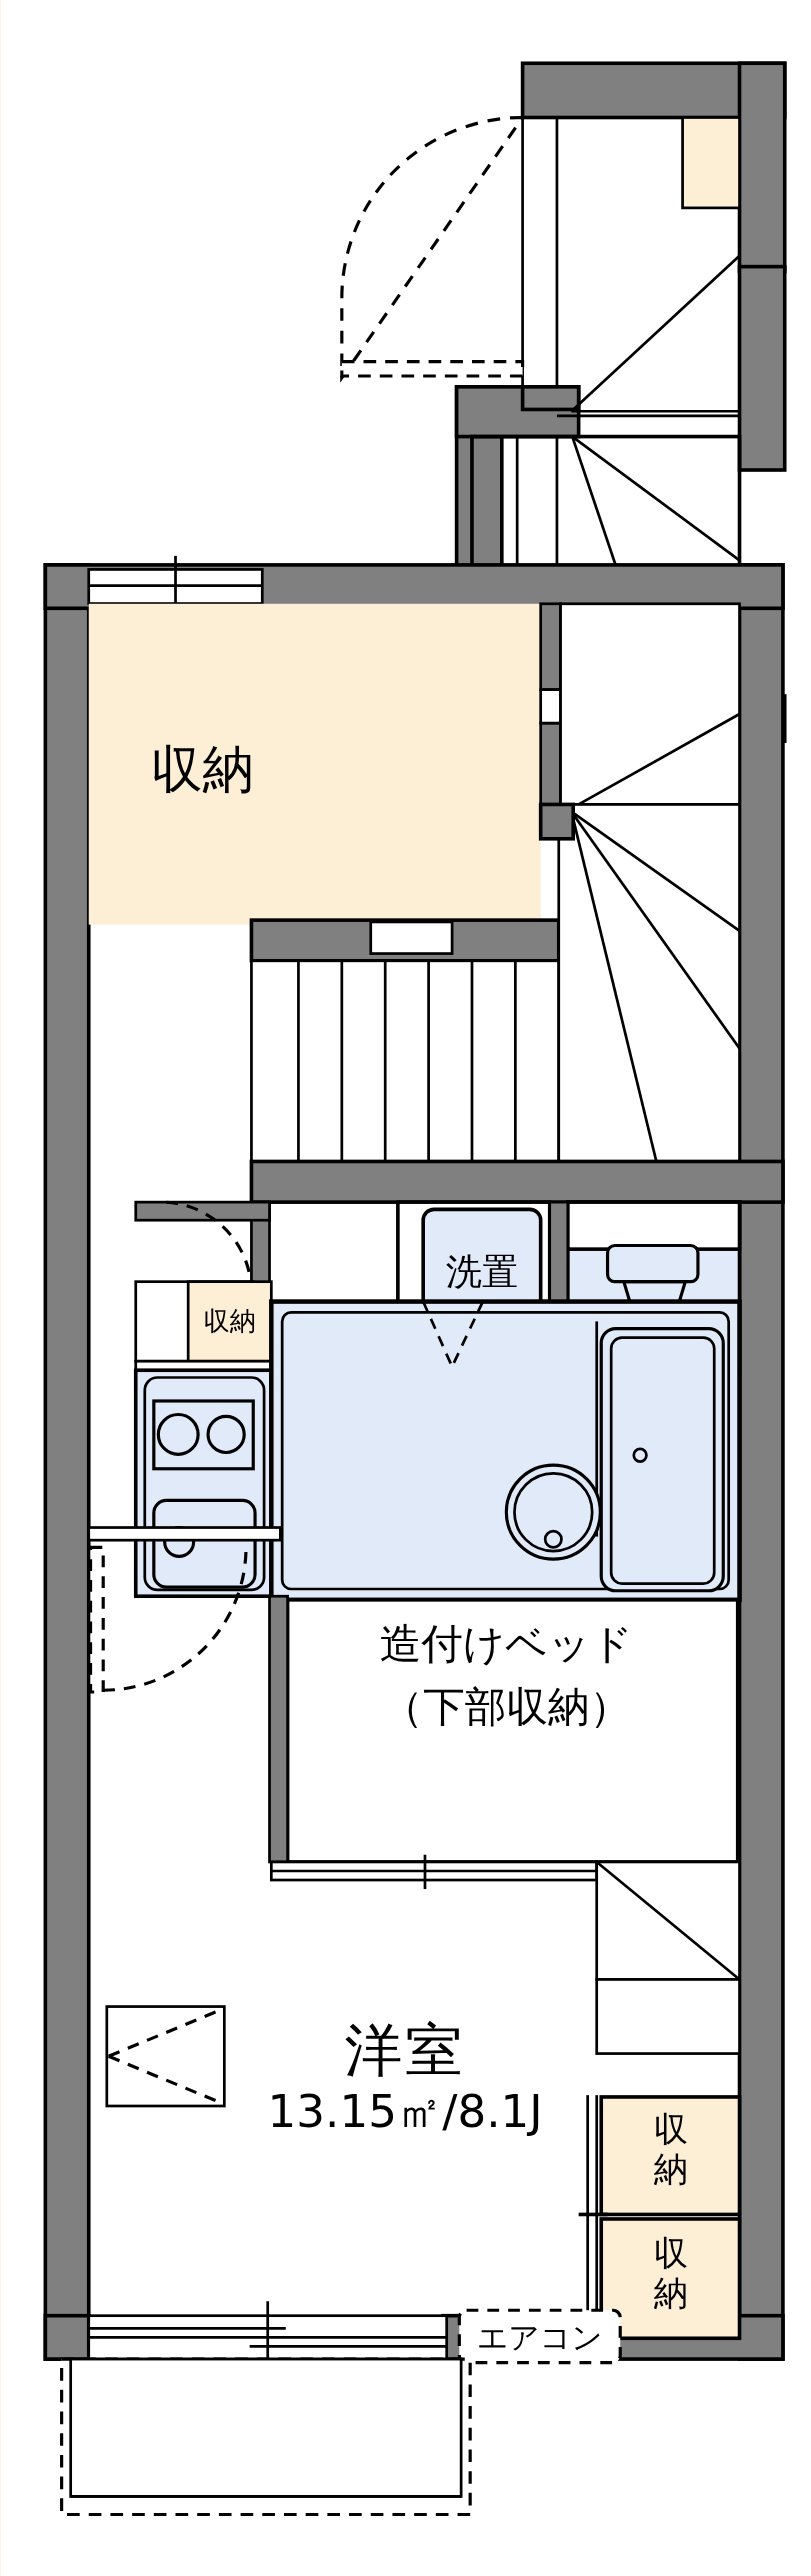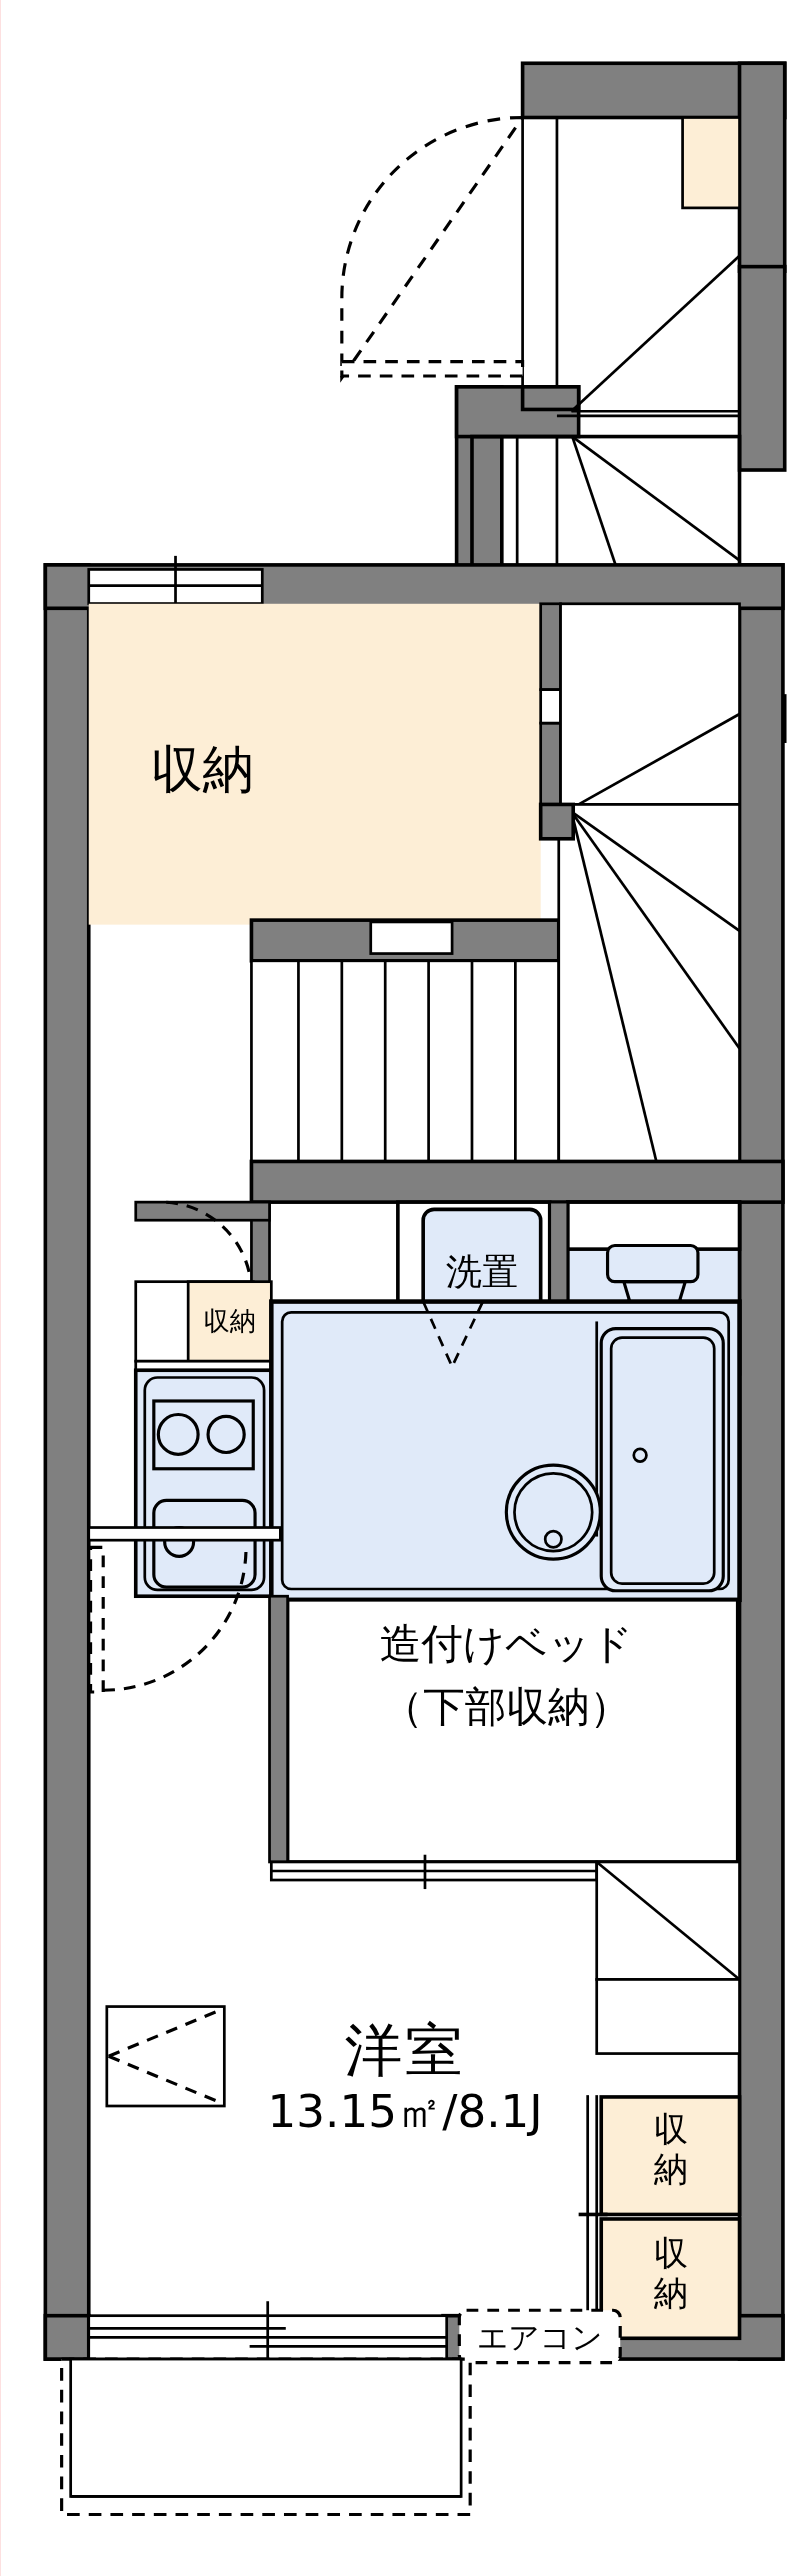--- a/index.html
+++ b/index.html
@@ -1,17 +1,17 @@
 <!DOCTYPE html>
 <html style="font-size:14.5px"><head>
 <meta charset="utf-8">
 <style>
   html,body{margin:0;padding:0;background:#ffffff;}
   body{font-family:"Liberation Sans",sans-serif;}
-  #wrap{position:relative;width:800px;height:2576px;background:#ef4444;overflow:hidden;}
+  #wrap{position:relative;width:800px;height:2576px;background:#fdba74;overflow:hidden;}
   svg{display:block;}
   .lbl{font-family:"DejaVu Sans","Liberation Sans",sans-serif;fill:#000;text-anchor:middle;dominant-baseline:middle;}
 </style>
 </head>
 <body>
 
 <div id="wrap">
 <svg width="812" height="2576" viewBox="0 0 898 2850" xmlns="http://www.w3.org/2000/svg">
 
   <rect x="0" y="0" width="898" height="2850" fill="#ffffff"></rect>

